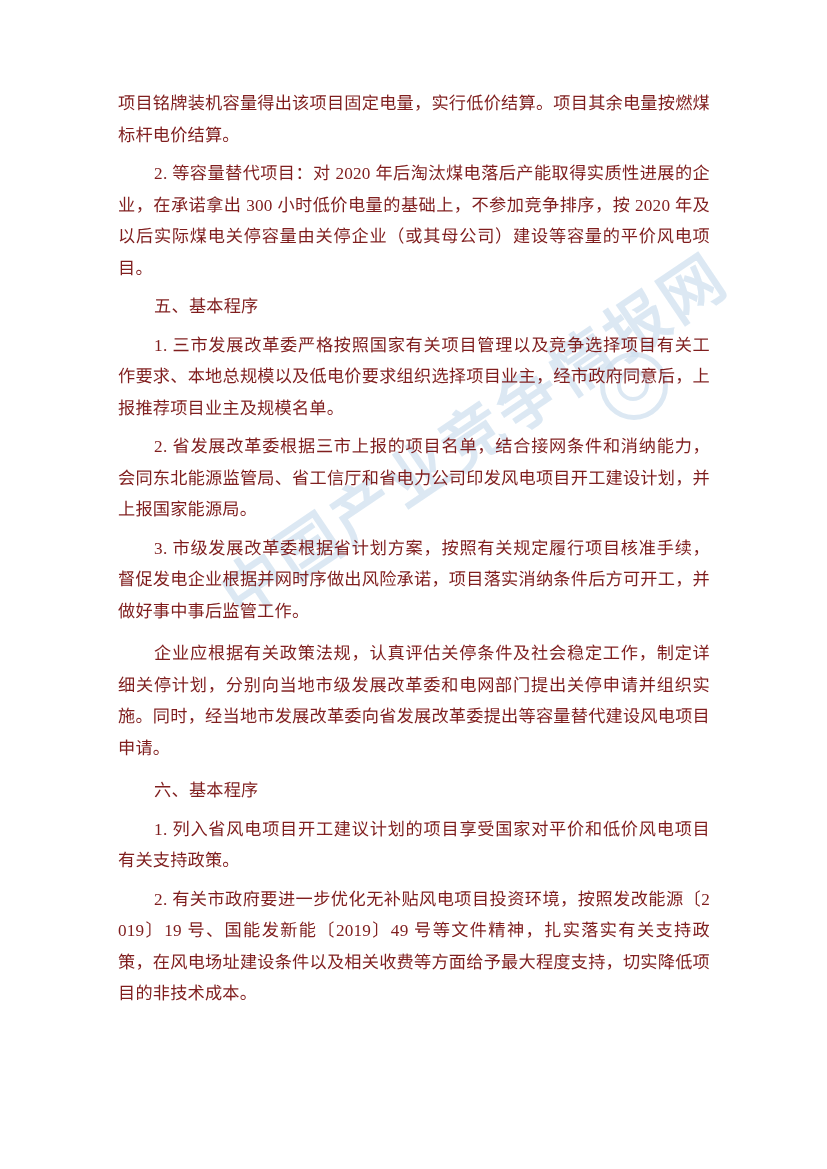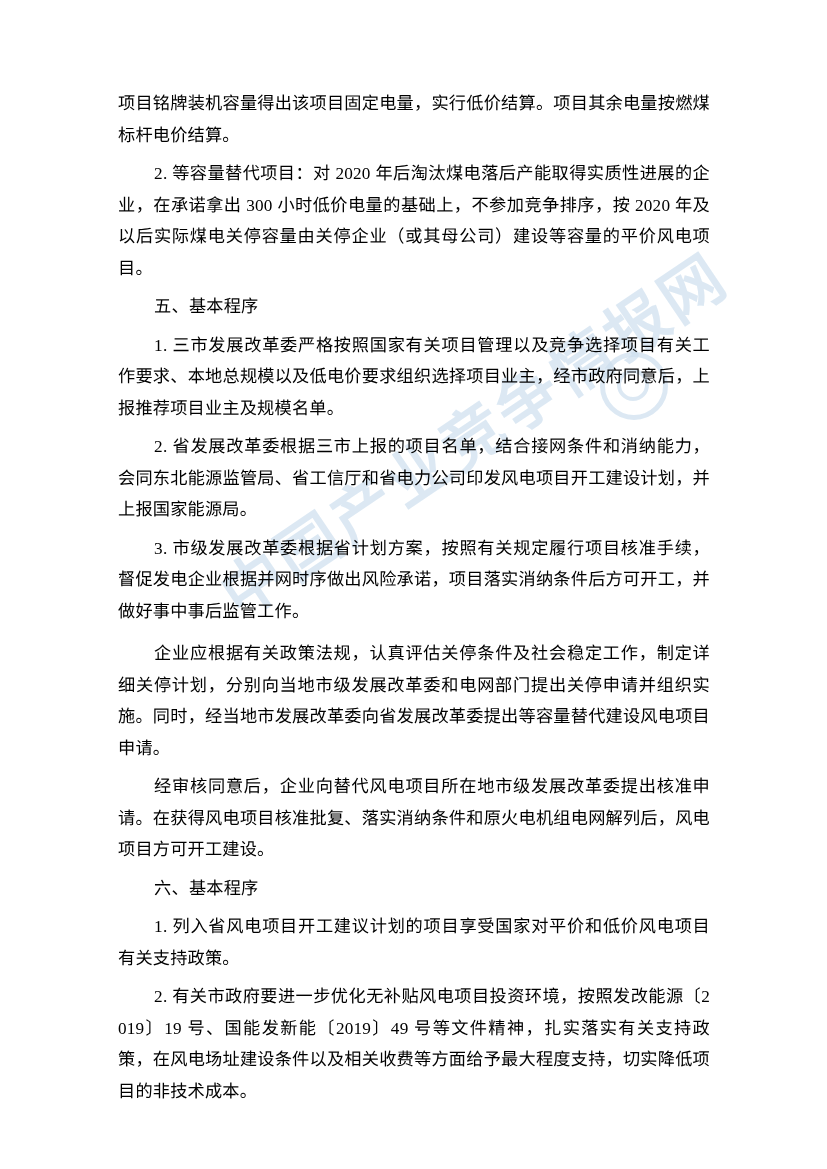--- a/index.html
+++ b/index.html
@@ -24,21 +24,21 @@
     position: absolute;
     left: 118px;
     top: 88px;
     width: 592px;
     z-index: 3;
   }
   p.para {
     margin: 0 0 3px 0;
     font-size: 17.2px;
     line-height: 31.5px;
-    color: #000000;
+    color: #7f1d1d;
     text-align: justify;
     text-justify: inter-ideograph;
     letter-spacing: 0.2px;
     word-break: break-all;
   }
   p.indent {
     text-indent: 2.1em;
   }
   p.heading {
     text-indent: 2.1em;
@@ -128,21 +128,20 @@
     <div class="spacer-sm"></div>
 
     <p class="para indent">3. 市级发展改革委根据省计划方案，按照有关规定履行项目核准手续，督促发电企业根据并网时序做出风险承诺，项目落实消纳条件后方可开工，并做好事中事后监管工作。</p>
     <div class="spacer-sm"></div>
 
     <div class="spacer-sm"></div>
 
     <p class="para indent">企业应根据有关政策法规，认真评估关停条件及社会稳定工作，制定详细关停计划，分别向当地市级发展改革委和电网部门提出关停申请并组织实施。同时，经当地市发展改革委向省发展改革委提出等容量替代建设风电项目申请。</p>
     <div class="spacer-sm"></div>
 
-    <p class="para indent">经审核同意后，企业向替代风电项目所在地市级发展改革委提出核准申请。在获得风电项目核准批复、落实消纳条件和原火电机组电网解列后，风电项目方可开工建设。</p>
     <div class="spacer-sm"></div>
 
     <p class="para heading">六、基本程序</p>
     <div class="spacer-sm"></div>
 
     <p class="para indent">1. 列入省风电项目开工建议计划的项目享受国家对平价和低价风电项目有关支持政策。</p>
     <div class="spacer-sm"></div>
 
     <p class="para indent">2. 有关市政府要进一步优化无补贴风电项目投资环境，按照发改能源〔2019〕19 号、国能发新能〔2019〕49 号等文件精神，扎实落实有关支持政策，在风电场址建设条件以及相关收费等方面给予最大程度支持，切实降低项目的非技术成本。</p>
 

